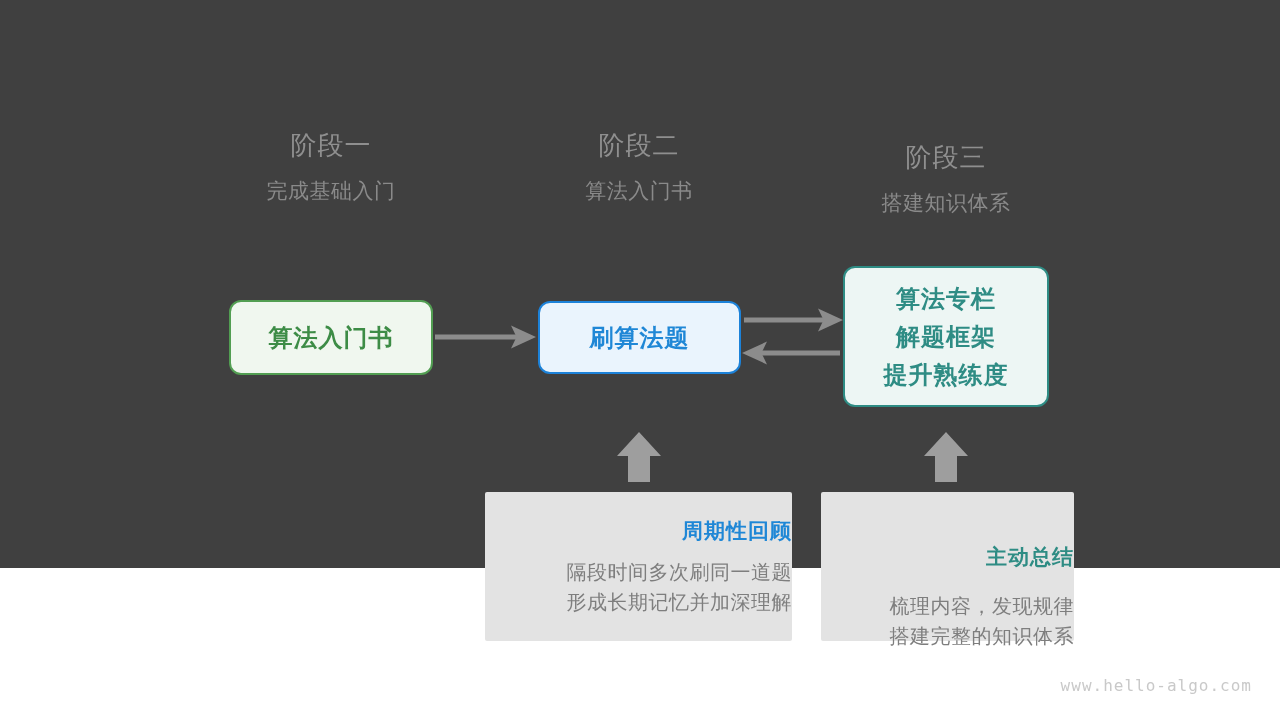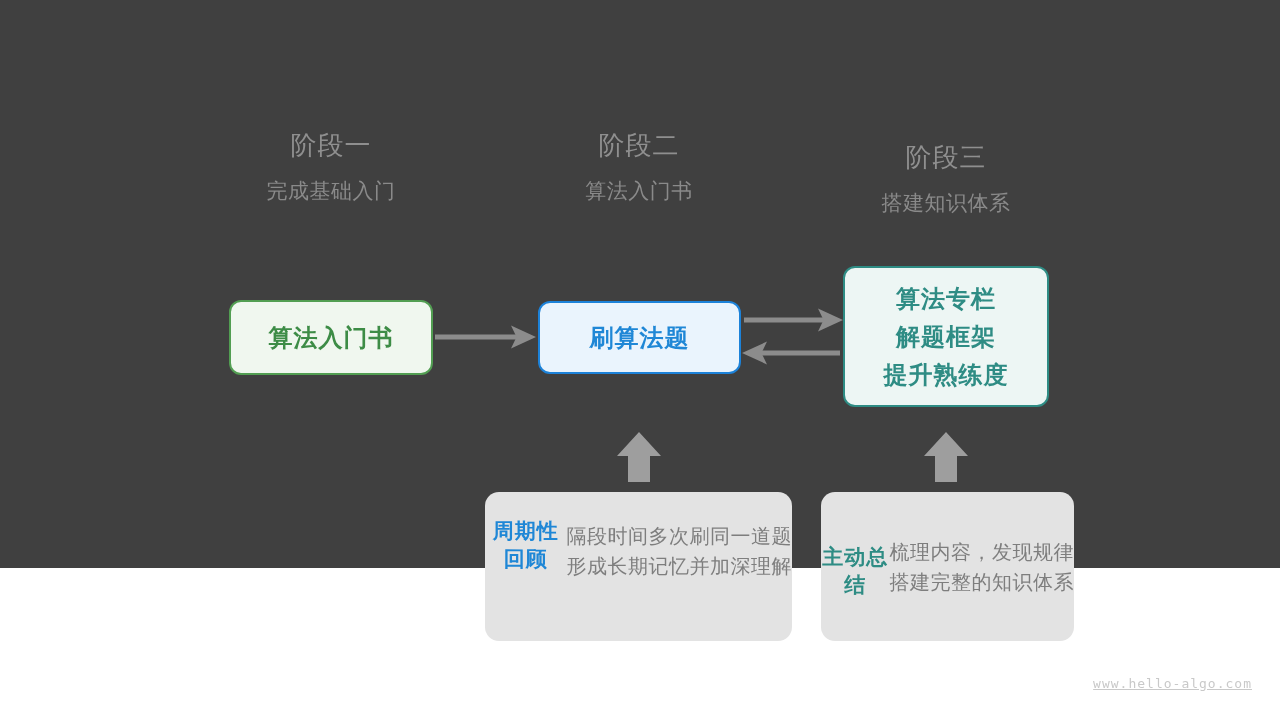--- a/index.html
+++ b/index.html
@@ -94,25 +94,25 @@
     height: 141px;
     background: #edf6f4;
     border: 2px solid #2e8c84;
   }
   #node-resources .node-line { color: #2e8c84; line-height: 38px; }
 
   
   .card {
     position: absolute;
     box-sizing: border-box;
-    border-radius: 14px;
+    border-radius: 2px;
     background: #e3e3e3;
     display: flex;
-    flex-direction: row;
-    align-items: flex-start;
+    flex-direction: column;
+    align-items: flex-end;
     text-align: center;
   }
   .card .card-title {
     font-size: 21px;
     font-weight: 700;
     letter-spacing: 1px;
     line-height: 28px;
   }
   .card .card-body-line {
     font-size: 20px;
@@ -123,21 +123,21 @@
     white-space: nowrap;
   }
   #card-review {
     left: 485px;
     top: 492px;
     width: 307px;
     height: 149px;
     padding-top: 25px;
   }
   #card-review .card-title { color: #1f87d6; }
-  #card-review .card-body { margin-top: 4px; }
+  #card-review .card-body { margin-top: 12px; }
 
   #card-summary {
     left: 821px;
     top: 492px;
     width: 253px;
     height: 149px;
     padding-top: 25px;
   }
   #card-summary .card-title { color: #2e8c84; margin-top: 26px; }
   #card-summary .card-body { margin-top: 20px; }
@@ -151,25 +151,24 @@
     height: 720px;
     pointer-events: none;
   }
 
   
   #watermark {
     position: absolute;
     right: 28px;
     top: 676px;
     font-family: "DejaVu Sans Mono", "Liberation Mono", monospace;
-    font-size: 13px;
+    font-size: 16px;
     color: #c9c9c9;
     letter-spacing: 1px;
     white-space: nowrap;
-    text-decoration: underline;
   }
 </style>
 </head>
 <body>
 
 <div id="canvas">
 
   <div class="stage" id="stage-1">
     <div class="stage-num">阶段一</div>
     <div class="stage-title">完成基础入门</div>

